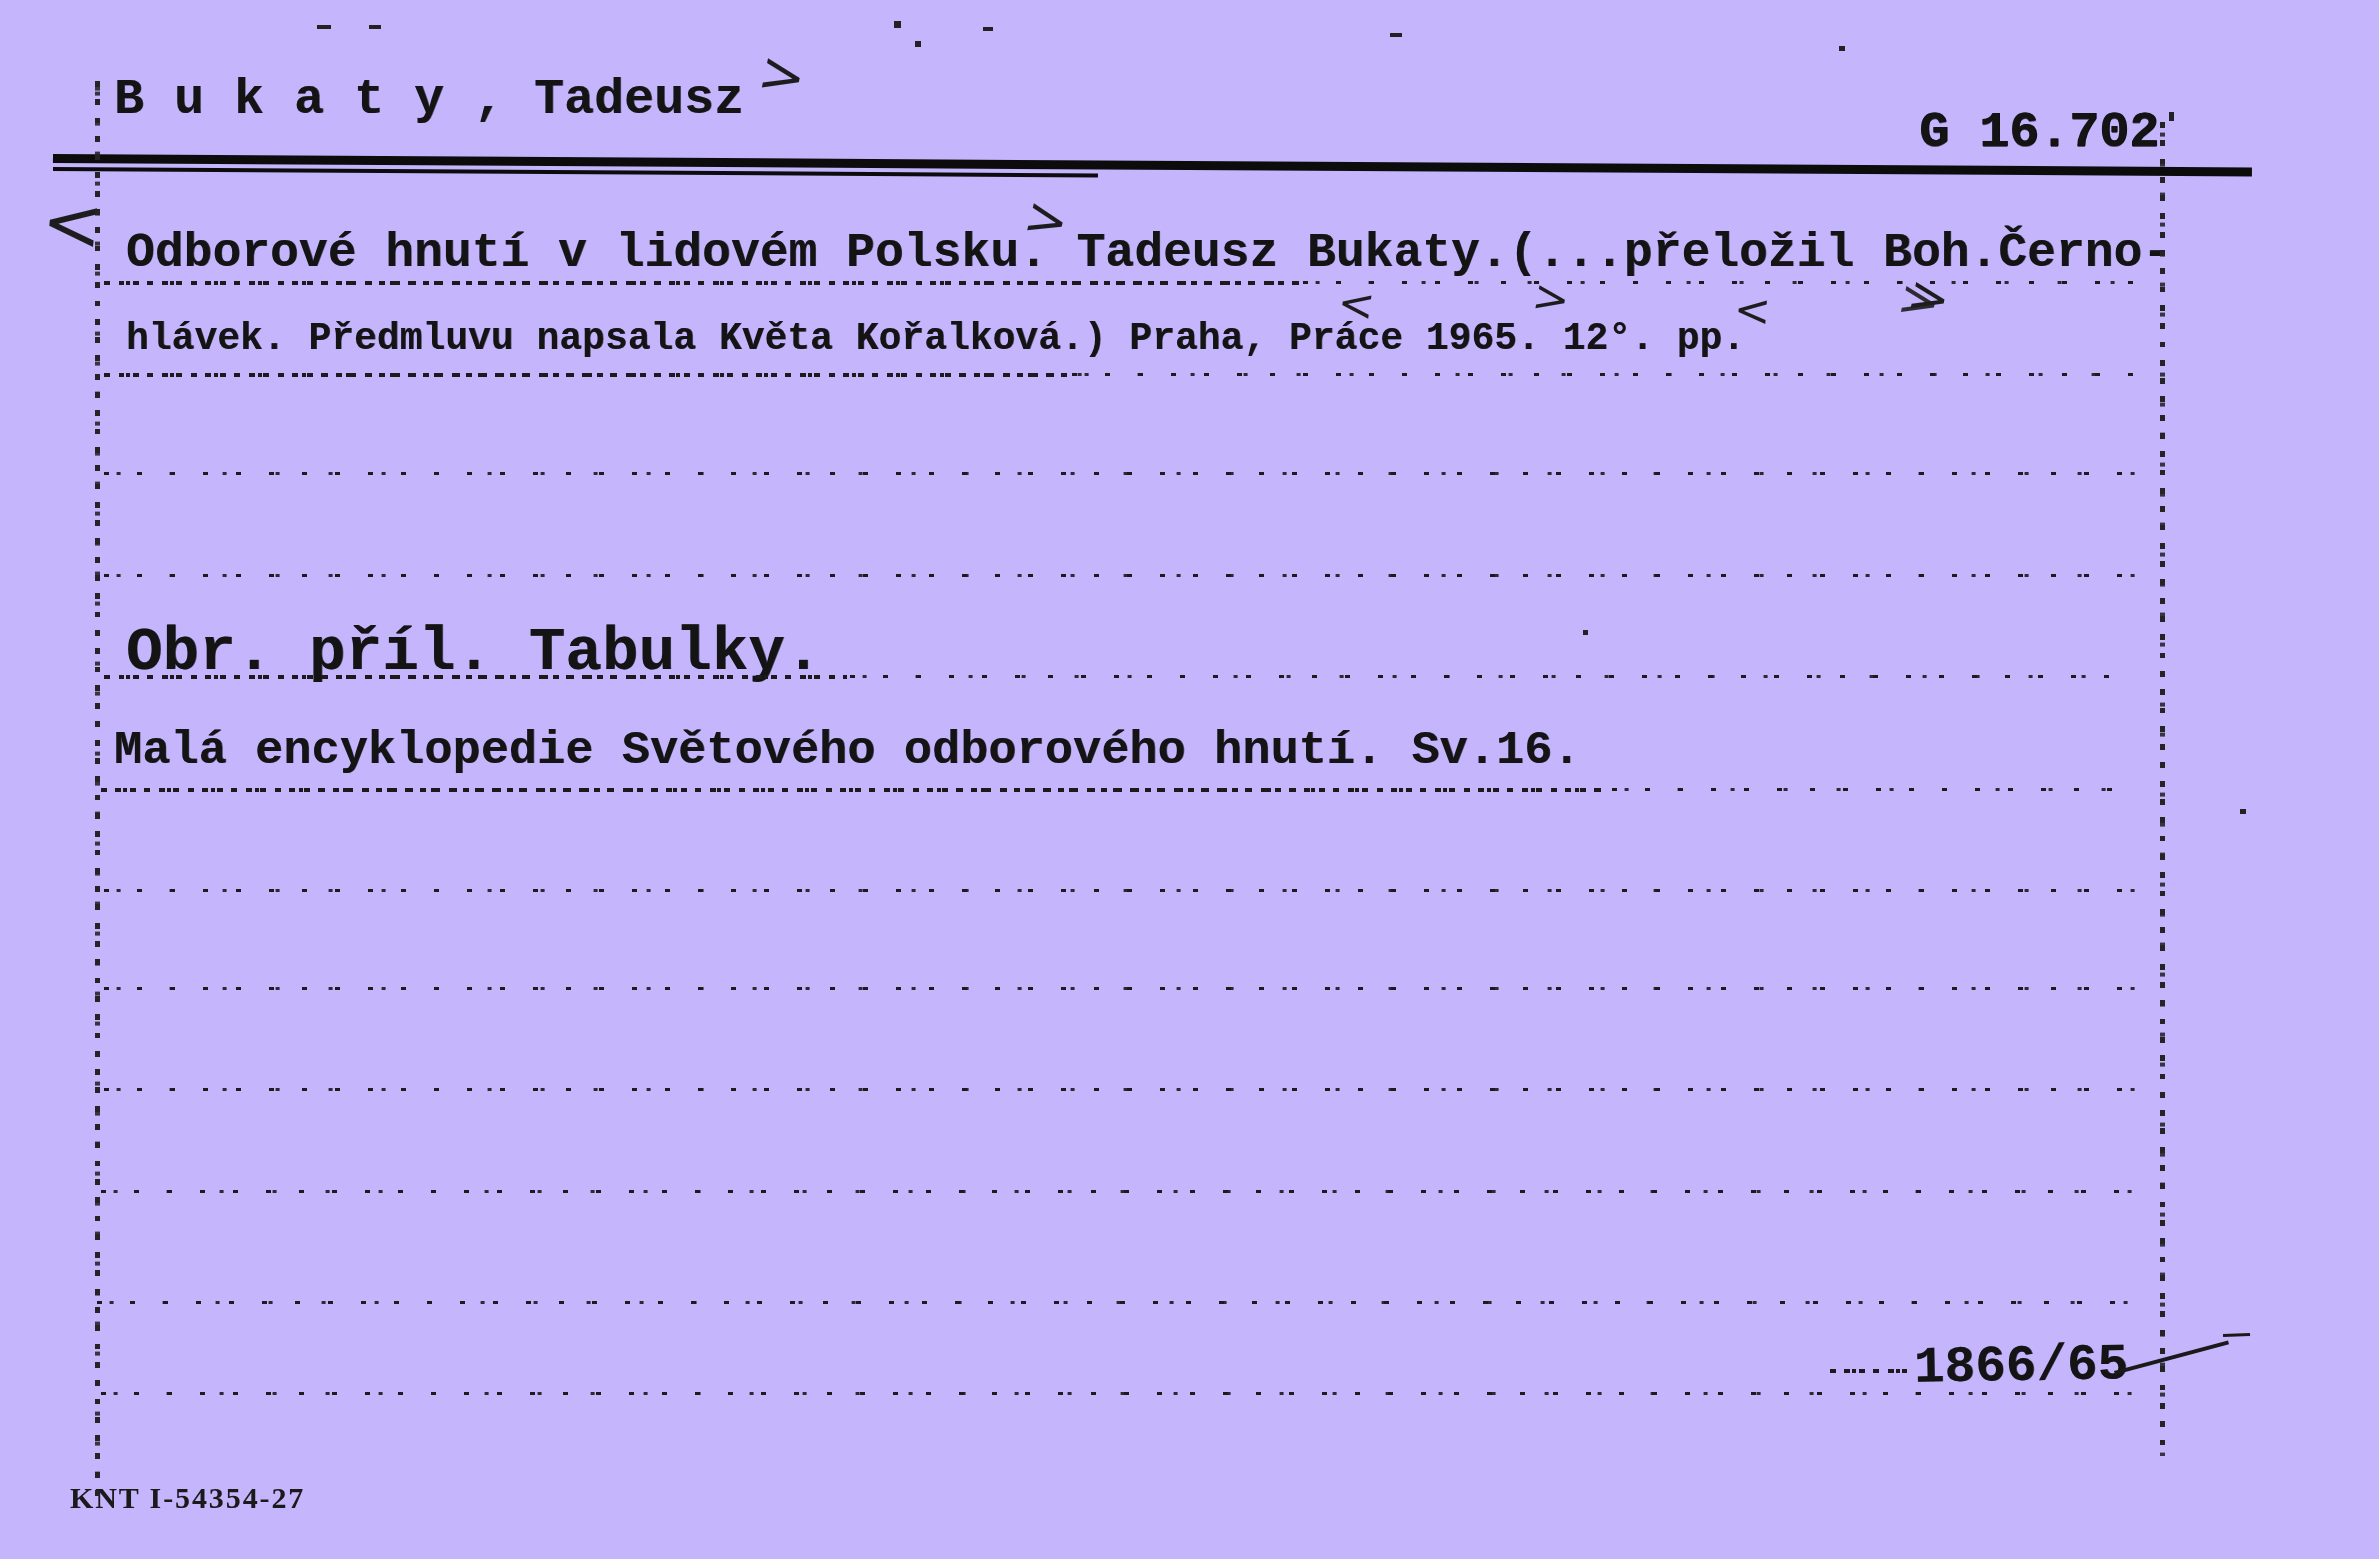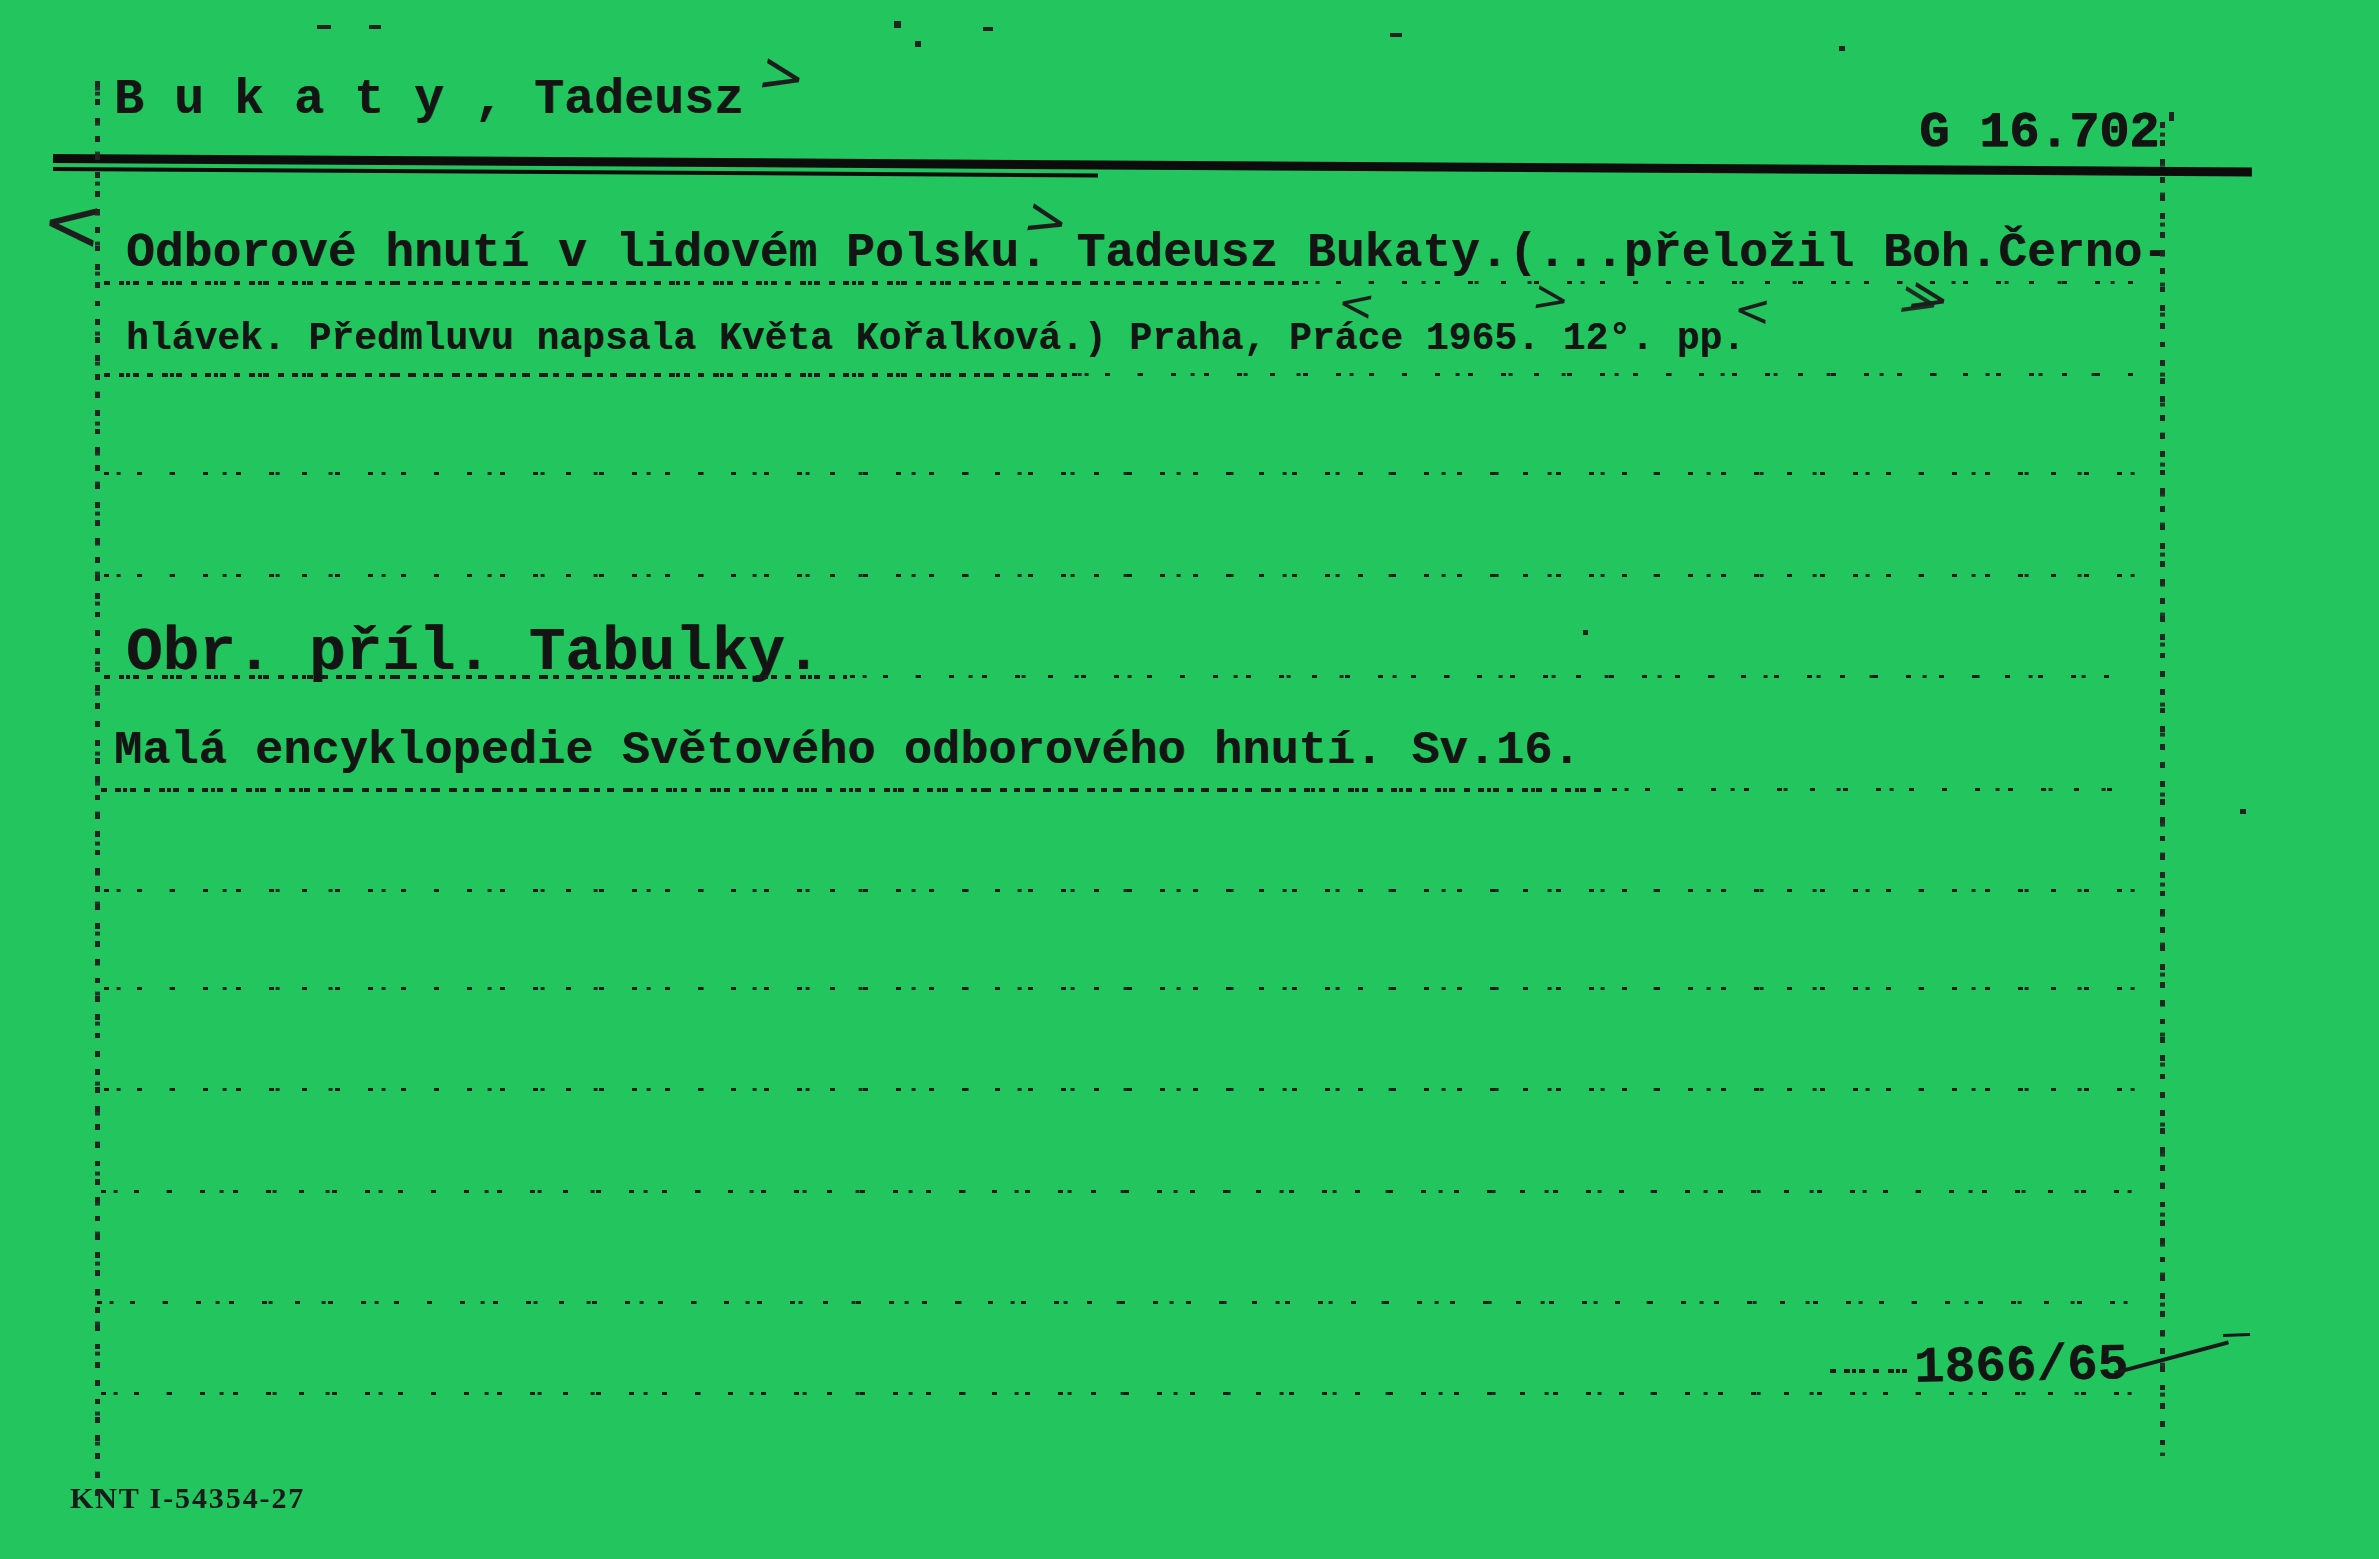--- a/index.html
+++ b/index.html
@@ -3,21 +3,21 @@
 <meta charset="utf-8">
 <style>
   html,body{margin:0;padding:0;}
   body{
     width:2379px;height:1559px;
     background:#ffffff;
     overflow:hidden;
     font-family:"Liberation Mono", monospace;
   }
   .card{
-    position:relative;width:2379px;height:1559px;background:#22c55e;color:#161616;
+    position:relative;width:2379px;height:1559px;background:#c4b5fd;color:#161616;
   }
   .typed{
     position:absolute;
     font-family:"Liberation Mono", monospace;
     font-weight:700;
     color:#141414;
     white-space:pre;
     letter-spacing:0;
     text-shadow:0.6px 0 0 rgba(10,10,10,.55);
   }

